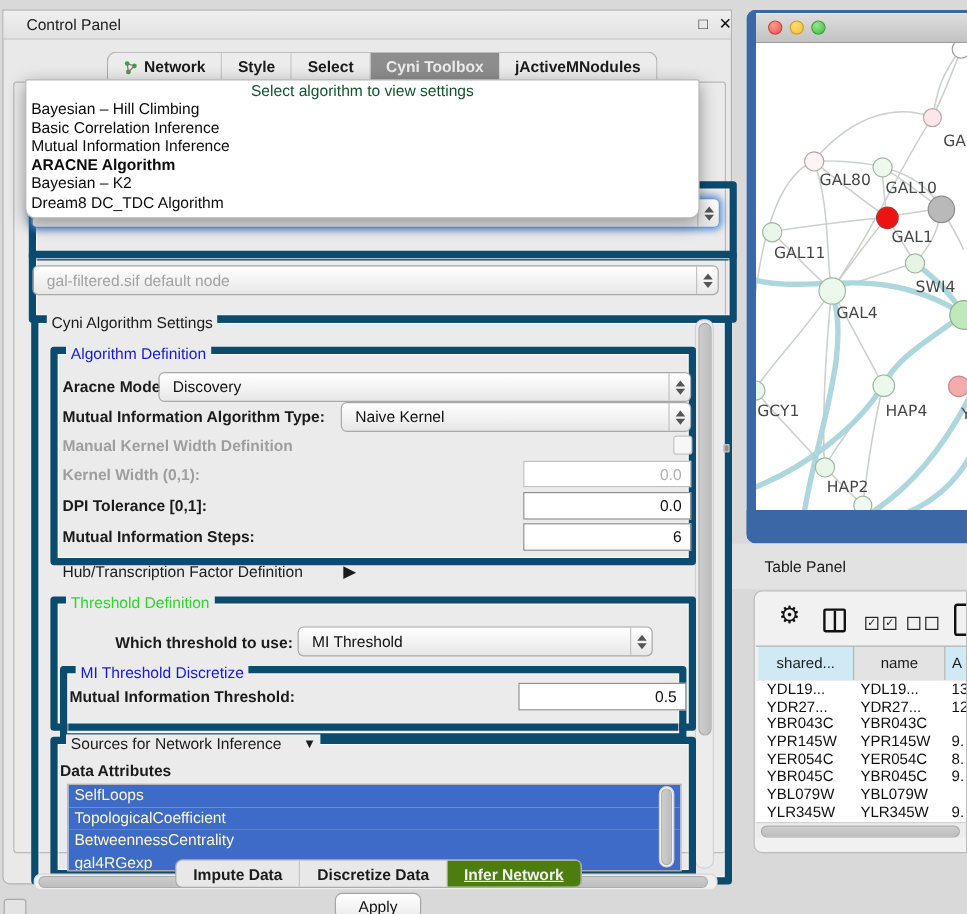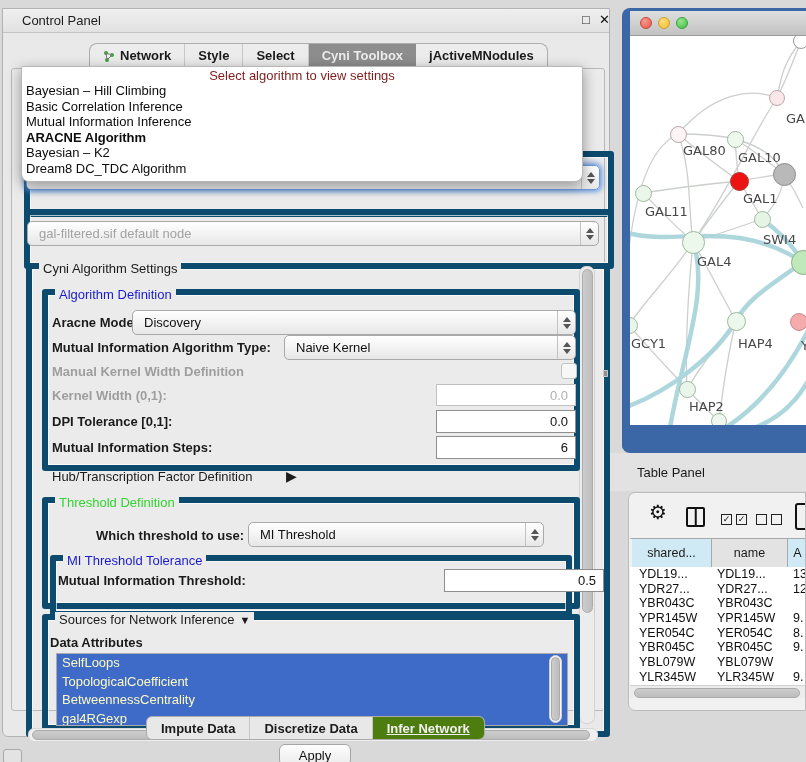--- a/index.html
+++ b/index.html
@@ -43,21 +43,21 @@
   .field{position:absolute;background:#fff;border:1px solid #8f8f8f;box-sizing:border-box;
     display:flex;align-items:center;justify-content:flex-end;padding:0 7px;font-size:13px;color:#111;}
   .field.dis{border-color:#c0c0c0;color:#b0b0b0;}
   .checkbox{position:absolute;width:14px;height:14px;border:1px solid #c4c4c4;border-radius:3px;background:#f7f7f7;}
   .vtrack{position:absolute;background:#ececec;border:1px solid #d2d2d2;border-radius:7px;}
   .vthumb{position:absolute;background:linear-gradient(90deg,#cdcdcd,#bdbdbd);border:1px solid #ababab;border-radius:6px;}
   .hthumb{position:absolute;background:linear-gradient(#cdcdcd,#bdbdbd);border:1px solid #ababab;border-radius:5px;}
   
   #algo-popup{left:18px;top:57px;width:560px;height:114px;background:#ffffff;
     border:1px solid #b8b8b8;border-radius:2px 2px 8px 8px;box-shadow:0 4px 14px rgba(0,0,0,.38);z-index:40;}
-  #algo-placeholder{top:1px;left:0;right:0;text-align:center;font-size:13px;color:#7f1d1d;}
+  #algo-placeholder{top:1px;left:0;right:0;text-align:center;font-size:13px;color:#14532d;}
   #algo-list{top:16px;left:4px;right:4px;}
   .algo-item{height:15.6px;font-size:13px;color:#0c0c0c;white-space:nowrap;line-height:15.6px;}
   .algo-item.bold{font-weight:bold;}
   
   #attr-list{left:44px;top:584px;width:512px;height:73px;background:#fff;border:1px solid #aaa;
     box-sizing:border-box;overflow:hidden;}
   .attr-item{height:18.5px;line-height:18.5px;background:#3e6bc8;color:#fef9c3;font-size:13px;padding-left:5px;}
   
   #apply-btn{left:267px;top:675px;width:72px;height:22px;background:linear-gradient(#fefefe,#ebebeb);
     border:1px solid #a5a5a5;border-radius:6px;box-sizing:border-box;
@@ -200,29 +200,29 @@
     </div>
     <span class="lbl" style="left:84px;top:459px;">Which threshold to use:</span>
     <div class="combo" style="left:236px;top:453px;width:296px;">
       <span>MI Threshold</span>
       <span class="spin">
           <span class="tri-u"></span>
           <span class="tri-d"></span>
         </span>
     </div>
     <div class="group" style="left:38px;top:486px;width:510px;height:50px;">
-      <span class="glabel blue">MI Threshold Tolerance</span>
+      <span class="glabel blue">MI Threshold Discretize</span>
     </div>
     <span class="lbl" style="left:46px;top:504px;">Mutual Information Threshold:</span>
-    <div class="field" style="left:420px;top:500px;width:160px;height:23px;margin-left:12px;">
+    <div class="field" style="left:420px;top:500px;width:140px;height:23px;">
       <span>0.5</span>
     </div>
 
     <div class="group" style="left:30px;top:545px;width:526px;height:105px;">
-      <span class="glabel" style="display:flex;align-items:center;gap:5px;">
+      <span class="glabel" style="display:flex;align-items:center;gap:18px;">
         <span>Sources for Network Inference</span>
         <span style="font-size:11px;">▼</span>
       </span>
     </div>
     <span class="lbl" style="left:38px;top:566px;">Data Attributes</span>
     <div class="abs" id="attr-list">
         <div class="attr-item">SelfLoops</div>
         <div class="attr-item">TopologicalCoefficient</div>
         <div class="attr-item">BetweennessCentrality</div>
         <div class="attr-item">gal4RGexp</div>

